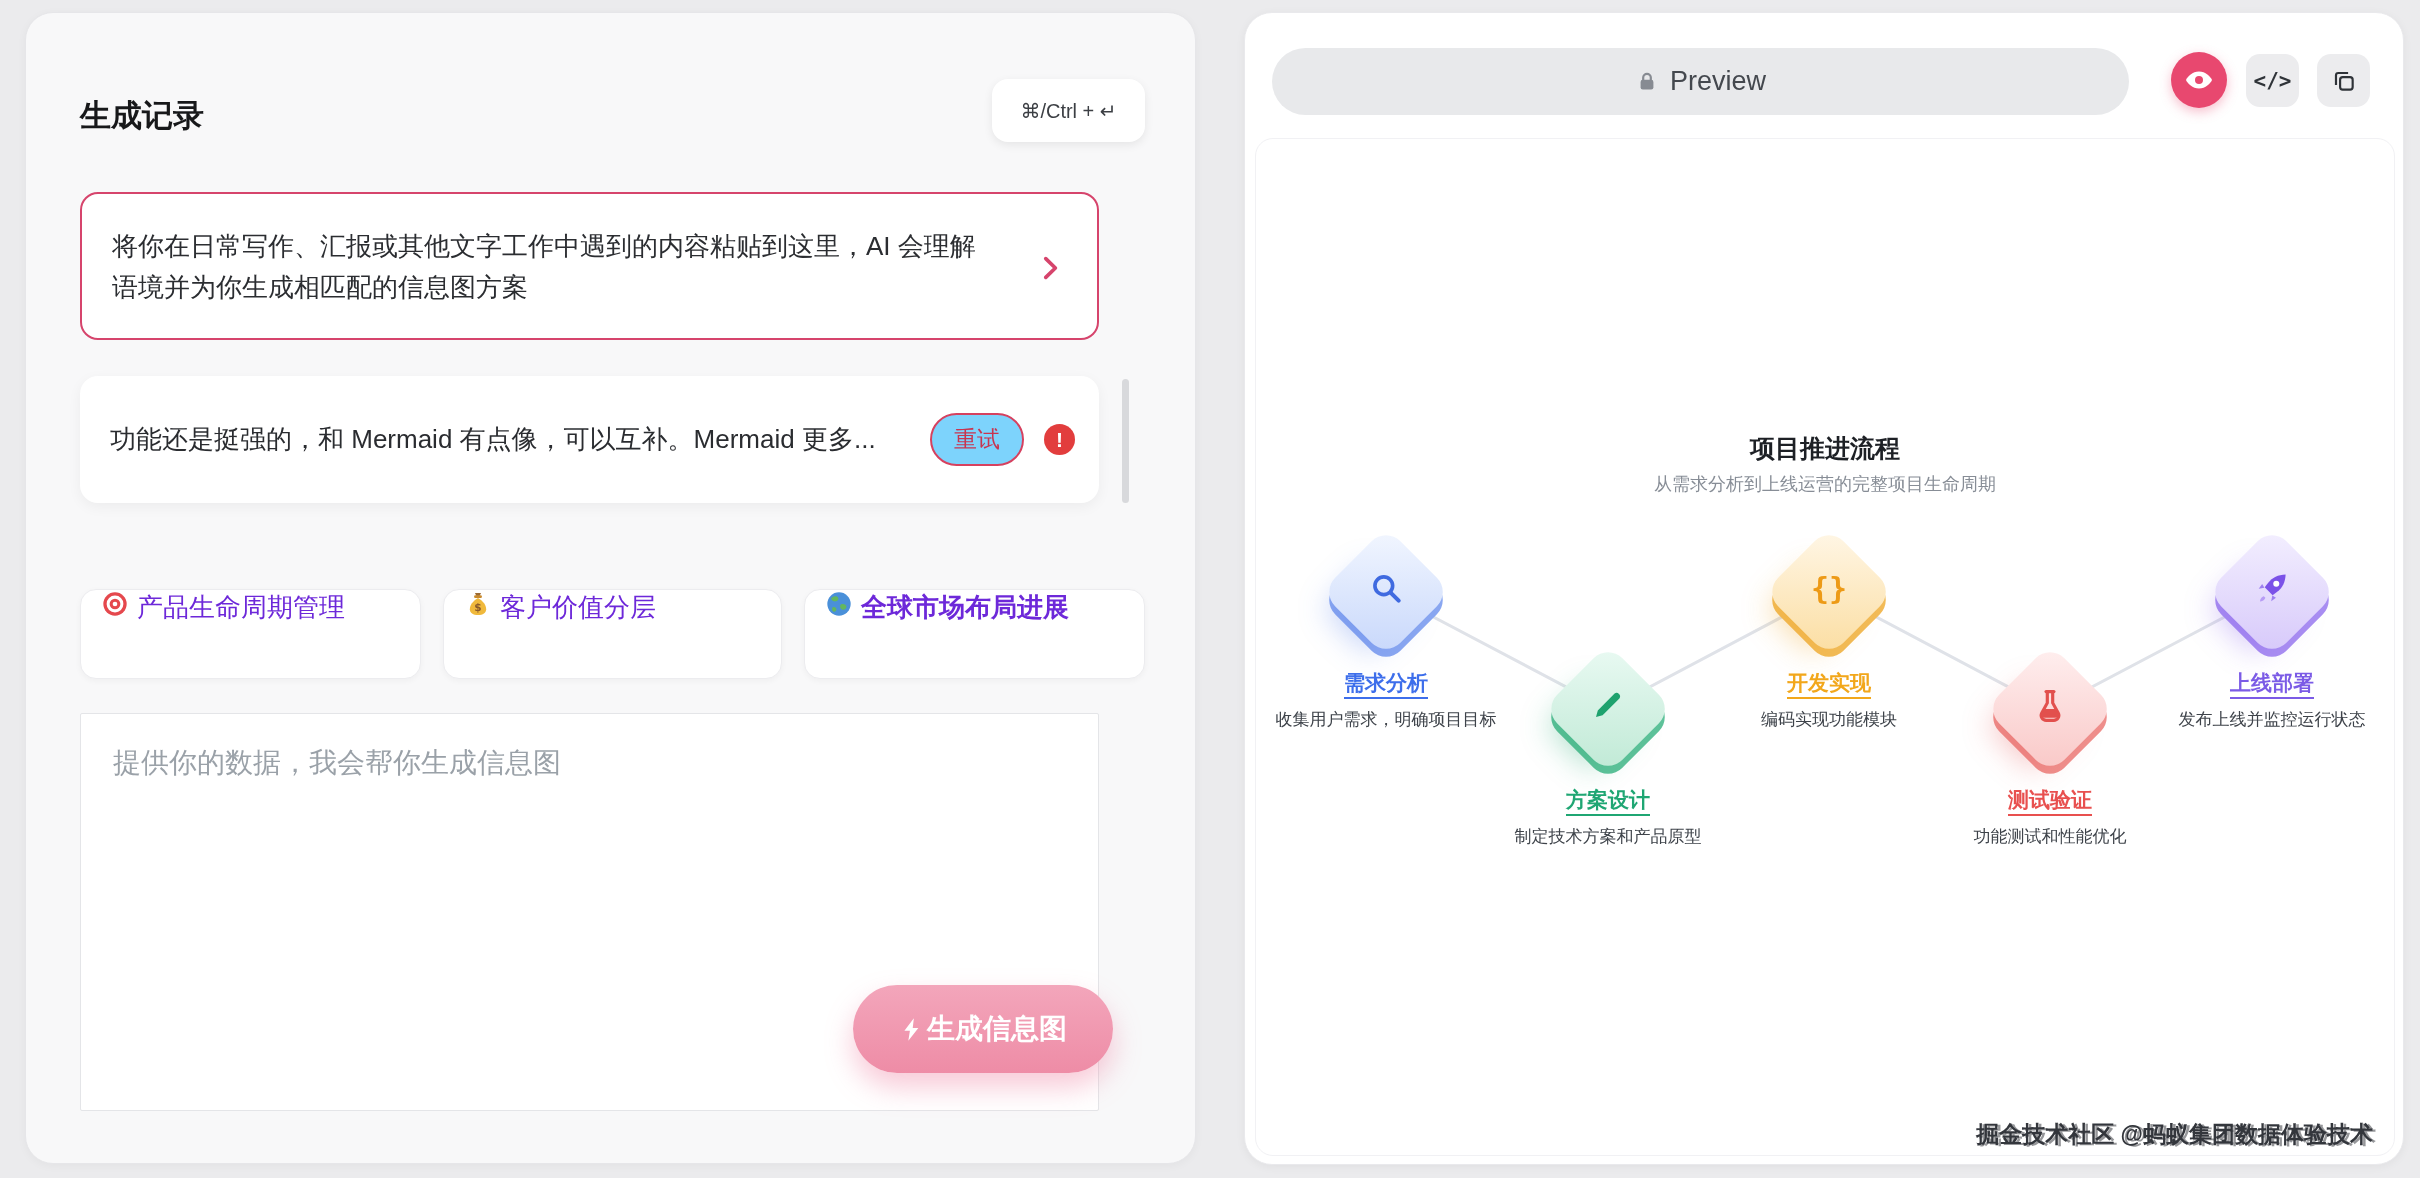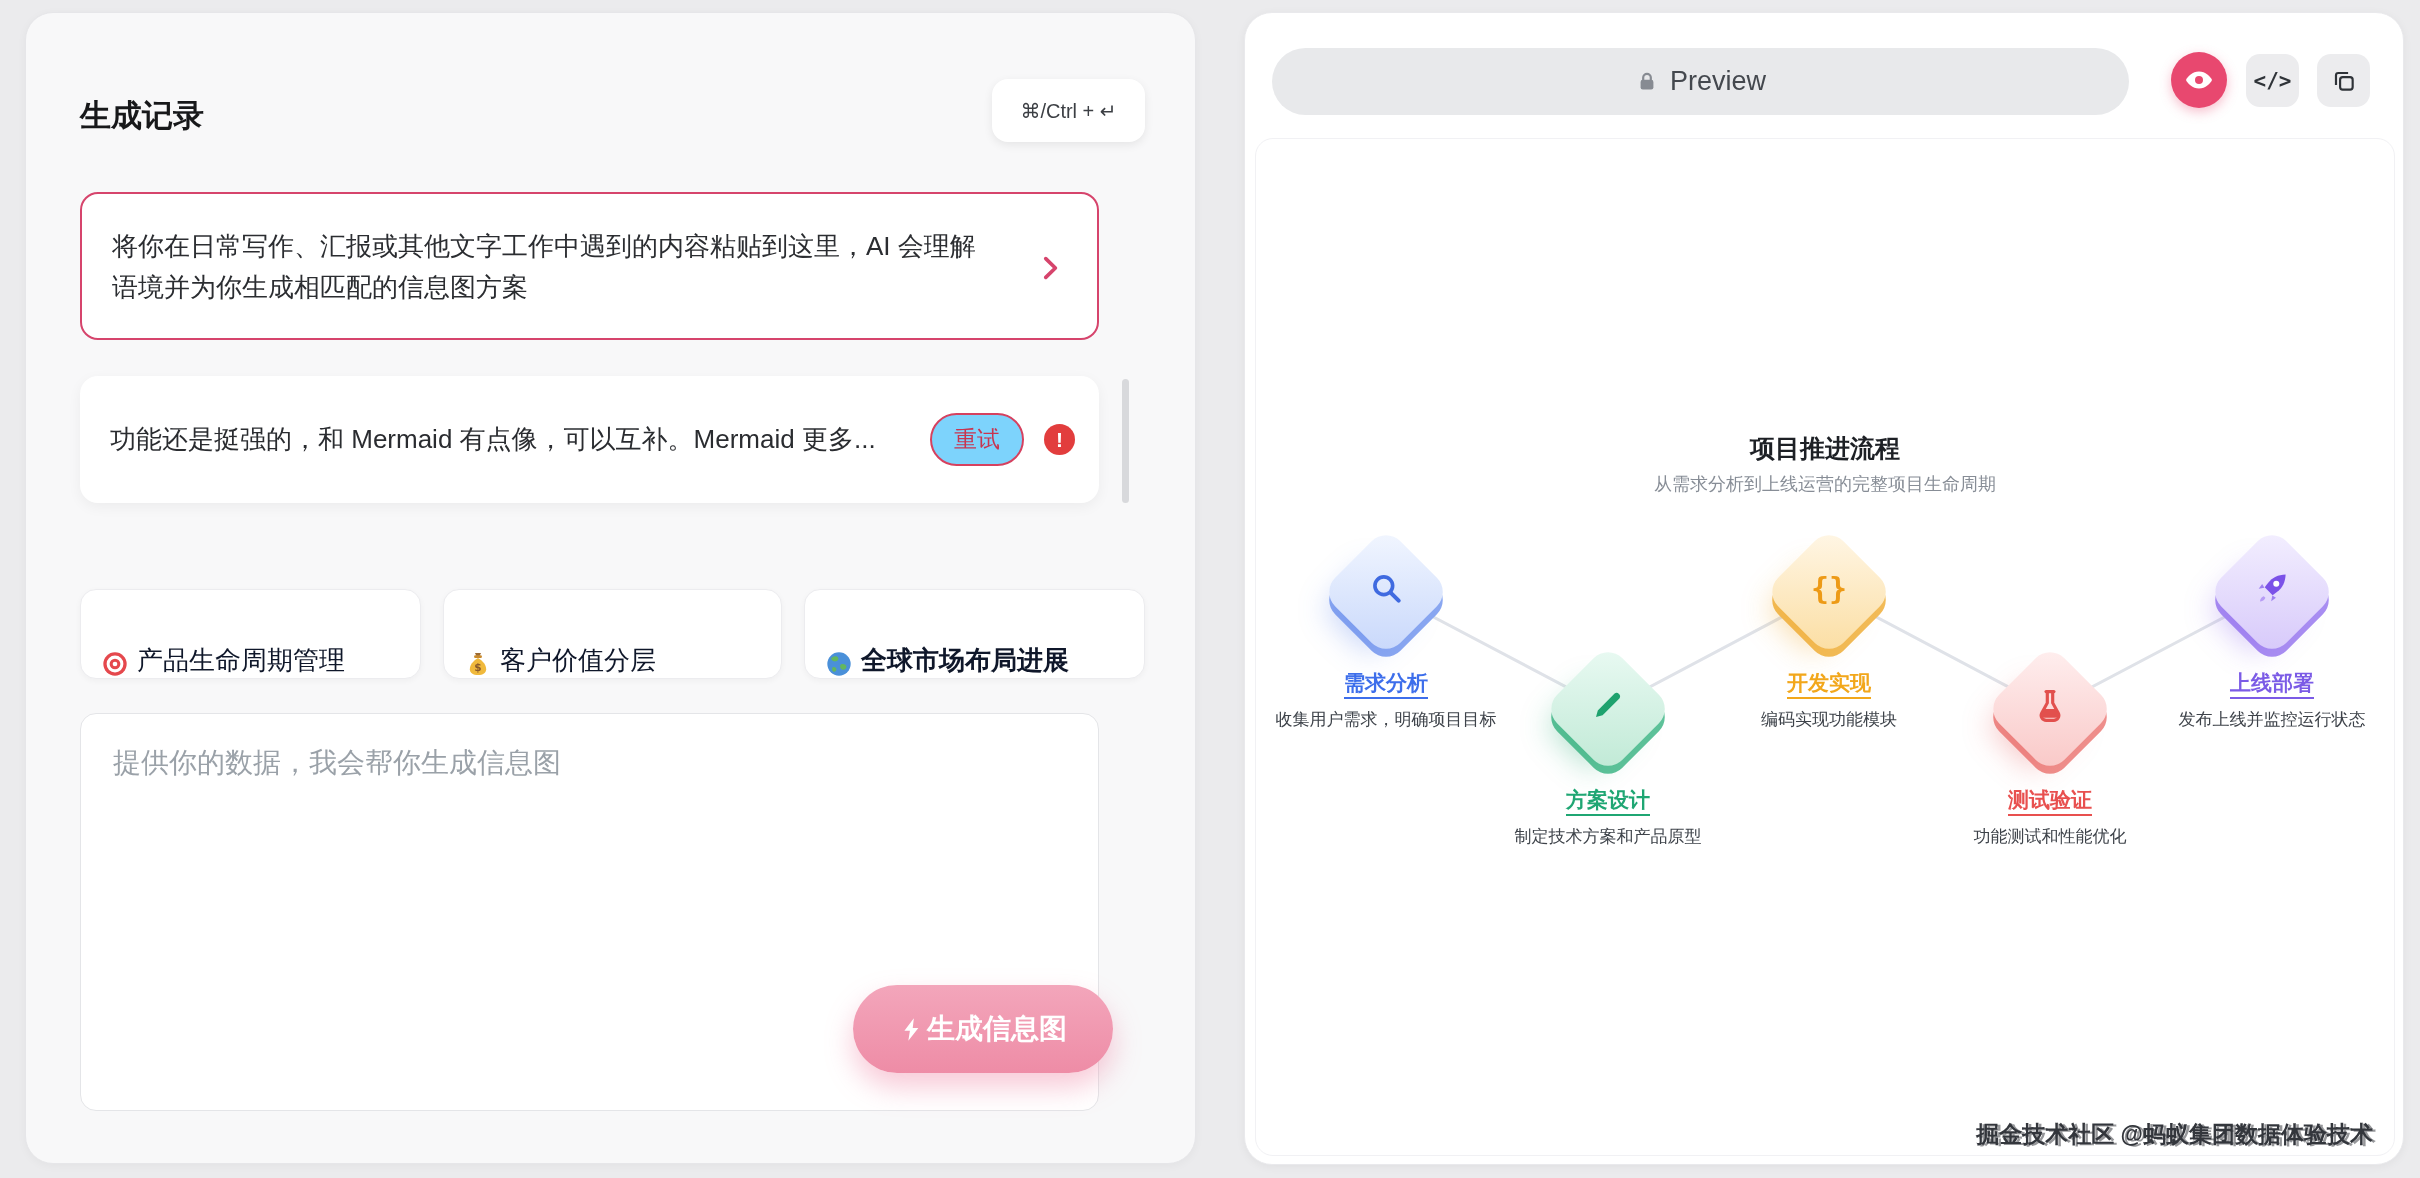--- a/index.html
+++ b/index.html
@@ -48,31 +48,31 @@
   .error-dot {
     margin-left: 20px; flex: none; width: 31px; height: 31px; border-radius: 50%;
     background: #e23d3d; color: #fff; font-size: 21px; font-weight: 700;
     display: flex; align-items: center; justify-content: center;
   }
   .scroll-thumb { position: absolute; left: 1096px; top: 366px; width: 7px; height: 124px; background: #d8d9dc; border-radius: 4px; }
 
   .chip {
     position: absolute; top: 576px; height: 90px; background: #fff;
     border: 1px solid #ececef; border-radius: 16px; box-shadow: 0 2px 6px rgba(0,0,0,.04);
-    display: flex; align-items: flex-end; padding-left: 20px; gap: 8px;
-    font-size: 26px; color: #0f172a; cursor: pointer;
+    display: flex; align-items: flex-start; padding-left: 20px; gap: 8px;
+    font-size: 26px; color: #6d28d9; cursor: pointer;
   }
   .chip svg { flex: none; }
   .chip-1 { left: 54px;  width: 341px; }
   .chip-2 { left: 417px; width: 339px; }
   .chip-3 { left: 778px; width: 341px; font-weight: bold; }
 
   .composer {
     position: absolute; left: 54px; top: 700px; width: 1019px; height: 398px;
-    background: #fff; border: 1.5px solid #e4e5e8; border-radius: 16px; padding-left: 44px;
+    background: #fff; border: 1.5px solid #e4e5e8; border-radius: 2px; padding-left: 44px;
   }
   .placeholder { position: absolute; left: 32px; top: 30px; font-size: 28px; color: #9aa1a8; }
   .hint-row { position: absolute; left: 32px; top: 296px; height: 40px; display: flex; align-items: center; gap: 13px; }
   .hint-text { font-size: 24px; color: #565b61; }
   .generate-btn {
     position: absolute; left: 772px; top: 271px; width: 260px; height: 88px;
     border: none; border-radius: 44px; cursor: pointer;
     background: linear-gradient(180deg, #f3a6bb, #ee8ca6);
     box-shadow: 0 14px 28px rgba(238,120,155,.40);
     display: flex; align-items: center; justify-content: center; gap: 1px;

